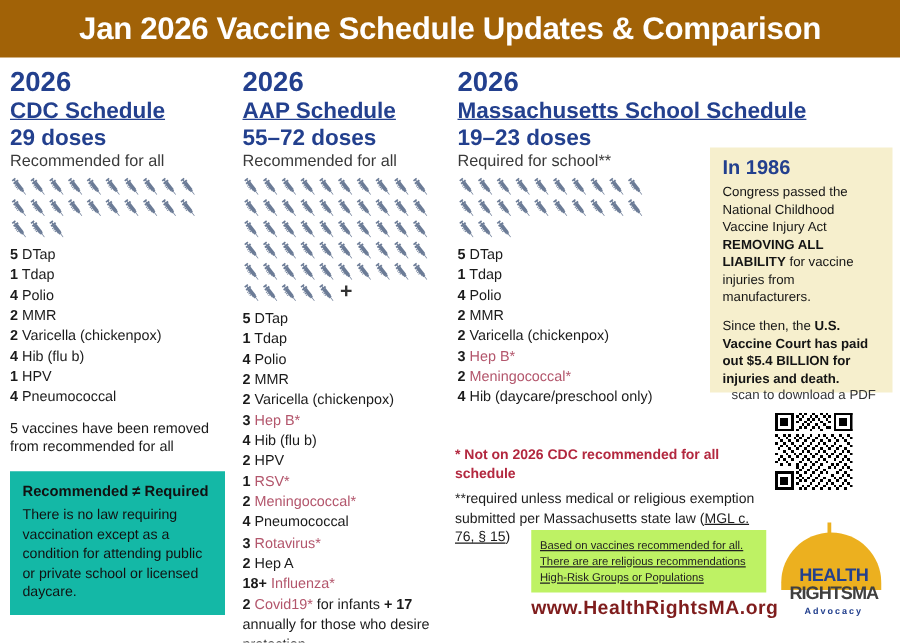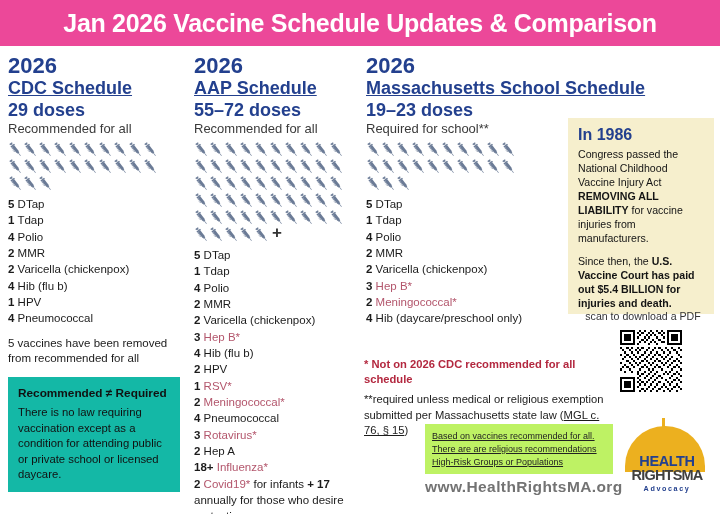--- a/index.html
+++ b/index.html
@@ -4,21 +4,21 @@
 <style>
   * { box-sizing: border-box; margin: 0; padding: 0; }
   body {
     width: 720px; height: 514px;
     font-family: "Liberation Sans", sans-serif;
     background: #ffffff;
     overflow: hidden;
     position: relative;
   }
   .banner {
-    background: #ec4899;
+    background: #a16207;
     height: 46px;
     display: flex; align-items: center; justify-content: center;
   }
   .banner-title {
     color: #ffffff;
     font-size: 25px;
     font-weight: bold;
     letter-spacing: -0.3px;
   }
   .cols {
@@ -106,21 +106,21 @@
     font-size: 11.2px; color: #1b1b1b; line-height: 1.38;
   }
   .fn-blk u { text-decoration: underline; }
   .graybox {
     position: absolute; left: 425px; top: 424px; width: 188px;
     background: #bef264; padding: 6px 7px;
     font-size: 9px; color: #222; line-height: 1.42; text-decoration: underline;
   }
   .site {
     position: absolute; left: 425px; top: 478px;
-    font-size: 15.5px; font-weight: bold; color: #737373;
+    font-size: 15.5px; font-weight: bold; color: #7f1d1d;
     letter-spacing: 0.4px;
   }
   .logo {
     position: absolute; left: 617px; top: 418px;
     width: 96px; height: 92px;
   }
   .logo-dome {
     position: absolute; left: 8px; top: 8px;
     width: 80px; height: 46px;
     background: #ecb01f;

